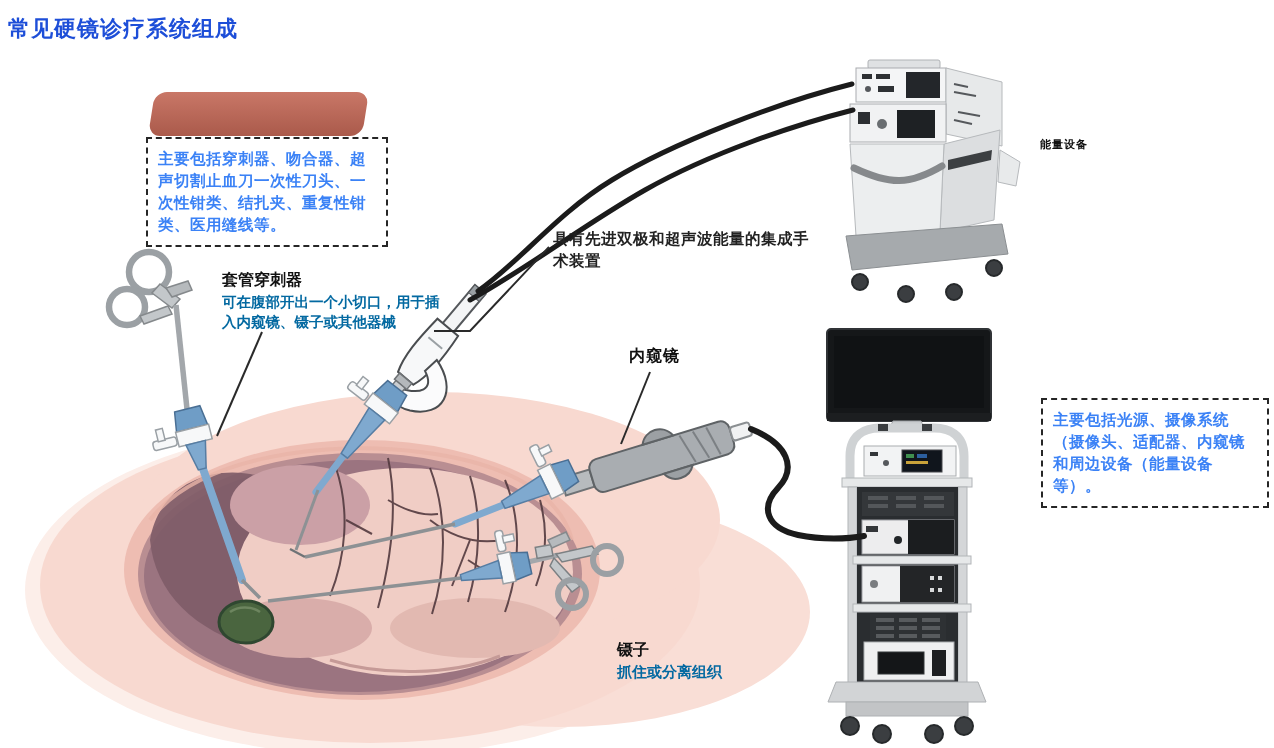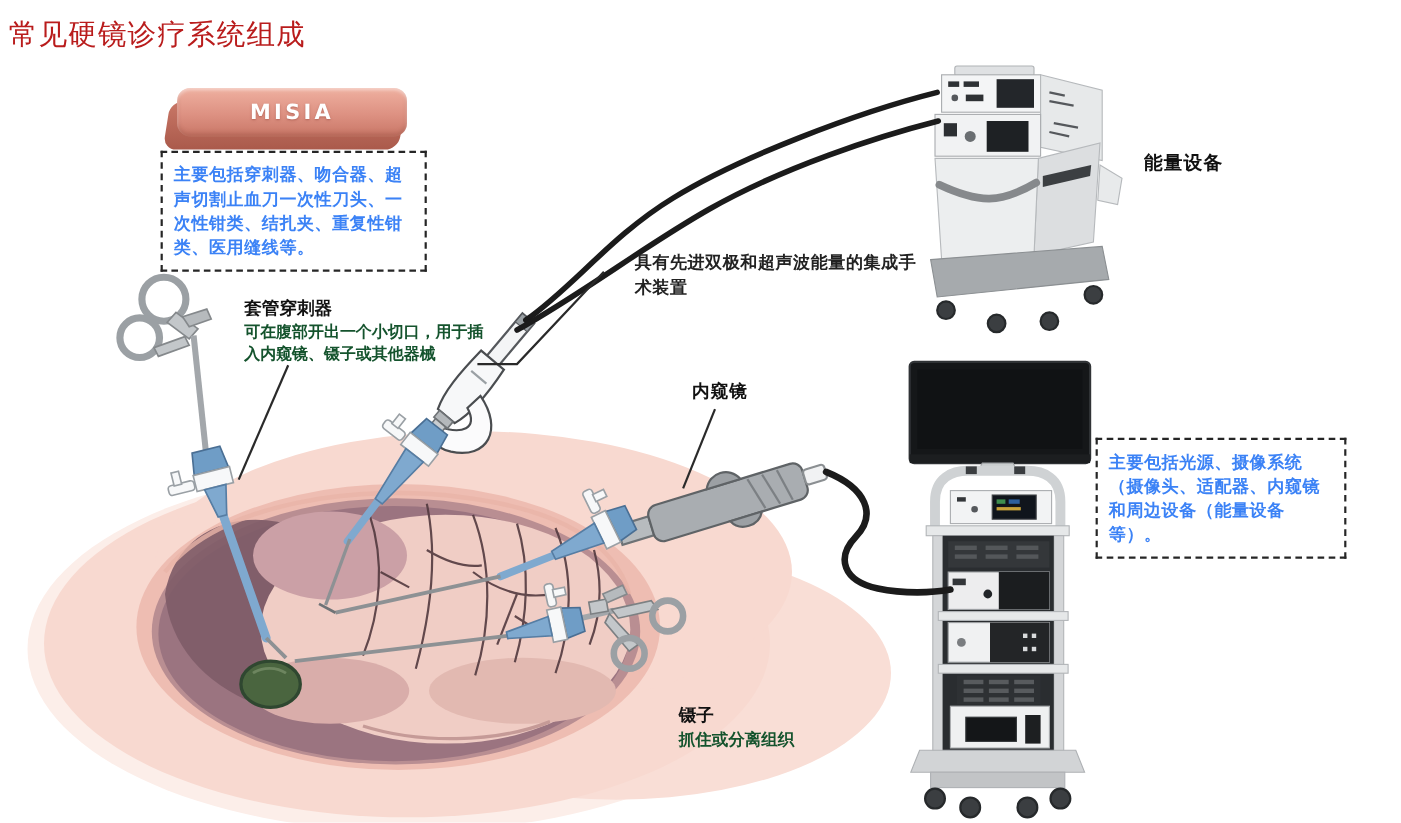--- a/index.html
+++ b/index.html
@@ -2,21 +2,21 @@
 <html style="--banner-top: #efb0a0; --banner-mid: #dd9182; --banner-bottom: #c97767; --banner-side: #aa5a4b; --banner-text: #ffffff; --text: #1b1b1b; --trocar-blue: #7fa9cf; --body-pink: #f8d9d0; --tissue-pink: #f0cdc5; --cavity-mauve: #9b7480; --mass-green: #4a653f; --cable-black: #1b1b1b;"><head>
 <meta charset="utf-8">
 <style>
   html,body{margin:0;padding:0;background:#fff;}
   #canvas{
     position:relative;width:1274px;height:748px;background:#fff;overflow:hidden;
     font-family:"DejaVu Sans",sans-serif;color:var(--text,#1b1b1b);
   }
   #art{position:absolute;left:0;top:0;}
   .abs{position:absolute;}
-  .page-title{font-size:26px;font-weight:400;letter-spacing:1px;color:#b91c1c;}
+  .page-title{font-size:22px;font-weight:700;letter-spacing:1px;color:#1d4ed8;}
   
   .banner{position:absolute;}
   .banner .side{
     position:absolute;left:0;top:12px;right:8px;bottom:0;
     background:linear-gradient(180deg,var(--banner-bottom,#c97767),var(--banner-side,#aa5a4b));
     border-radius:12px;transform:skewX(-9deg);transform-origin:bottom left;
   }
   .banner .face{
     position:absolute;left:13px;top:0;right:0;bottom:12px;
     background:linear-gradient(180deg,var(--banner-top,#efb0a0) 0%,var(--banner-mid,#dd9182) 55%,var(--banner-bottom,#c97767) 100%);
@@ -26,23 +26,23 @@
   .banner .face span{
     color:var(--banner-text,#fff);font-weight:800;font-size:19px;letter-spacing:3px;
     text-shadow:0 1px 2px rgba(140,60,50,.5);
   }
   .dashed-box{
     position:absolute;border:2.5px dashed #262626;background:rgba(255,255,255,.6);
     padding:9px 10px;font-size:15.5px;line-height:1.42;font-weight:600;color:#3b82f6;
     letter-spacing:.5px;
   }
   .callout-title{font-size:16px;font-weight:800;color:#111;line-height:1.2;margin-top:24px;}
-  .callout-body{font-size:14.5px;font-weight:600;color:#14532d;line-height:1.38;margin-top:3px;}
-  .big-label{font-size:17px;font-weight:800;color:#111;letter-spacing:1px;}
-  .note{font-size:15.5px;font-weight:600;color:#222;line-height:1.45;letter-spacing:.5px;margin-left:24px;}
+  .callout-body{font-size:14.5px;font-weight:600;color:#0369a1;line-height:1.38;margin-top:3px;}
+  .big-label{font-size:11px;font-weight:800;color:#111;letter-spacing:1px;}
+  .note{font-size:15.5px;font-weight:600;color:#222;line-height:1.45;letter-spacing:.5px;}
 </style>
 </head>
 <body>
 
 <div id="canvas">
 
   <svg id="art" width="1274" height="748" viewBox="0 0 1274 748">
 
     <g>
       <ellipse cx="372" cy="590" rx="347" ry="166" fill="#fceee9"></ellipse>
@@ -272,37 +272,34 @@
       <line x1="262" y1="332" x2="217" y2="436"></line>
       <polyline points="549,247 470,331 434,331"></polyline>
       <line x1="650" y1="372" x2="621" y2="444"></line>
     </g>
   </svg>
 
   <div class="abs page-title" style="left:8px;top:14px;">常见硬镜诊疗系统组成</div>
 
   <div class="banner" style="left:148px;top:80px;width:222px;height:56px;">
     <div class="side"></div>
-    <div class="face">
-      <span>MISIA</span>
-    </div>
   </div>
   <div class="dashed-box" style="left:146px;top:137px;width:218px;">主要包括穿刺器、吻合器、超声切割止血刀一次性刀头、一次性钳类、结扎夹、重复性钳类、医用缝线等。</div>
 
   <div class="abs" style="left:222px;top:246px;width:220px;">
     <div class="callout-title">套管穿刺器</div>
     <div class="callout-body">可在腹部开出一个小切口，用于插入内窥镜、镊子或其他器械</div>
   </div>
 
   <div class="abs note" style="left:553px;top:228px;width:262px;">具有先进双极和超声波能量的集成手术装置</div>
 
   <div class="abs big-label" style="left:1040px;top:137px;">能量设备</div>
 
   <div class="abs big-label" style="left:629px;top:346px;font-size:16px;text-align:center;">内窥镜</div>
 
-  <div class="dashed-box" style="left:996px;top:398px;width:204px;">主要包括光源、摄像系统（摄像头、适配器、内窥镜和周边设备（能量设备等）。</div>
+  <div class="dashed-box" style="left:1041px;top:398px;width:204px;">主要包括光源、摄像系统（摄像头、适配器、内窥镜和周边设备（能量设备等）。</div>
 
   <div class="abs" style="left:617px;top:616px;width:200px;">
     <div class="callout-title">镊子</div>
     <div class="callout-body" style="font-size:15px;">抓住或分离组织</div>
   </div>
 
 </div>
 
 </body></html>

